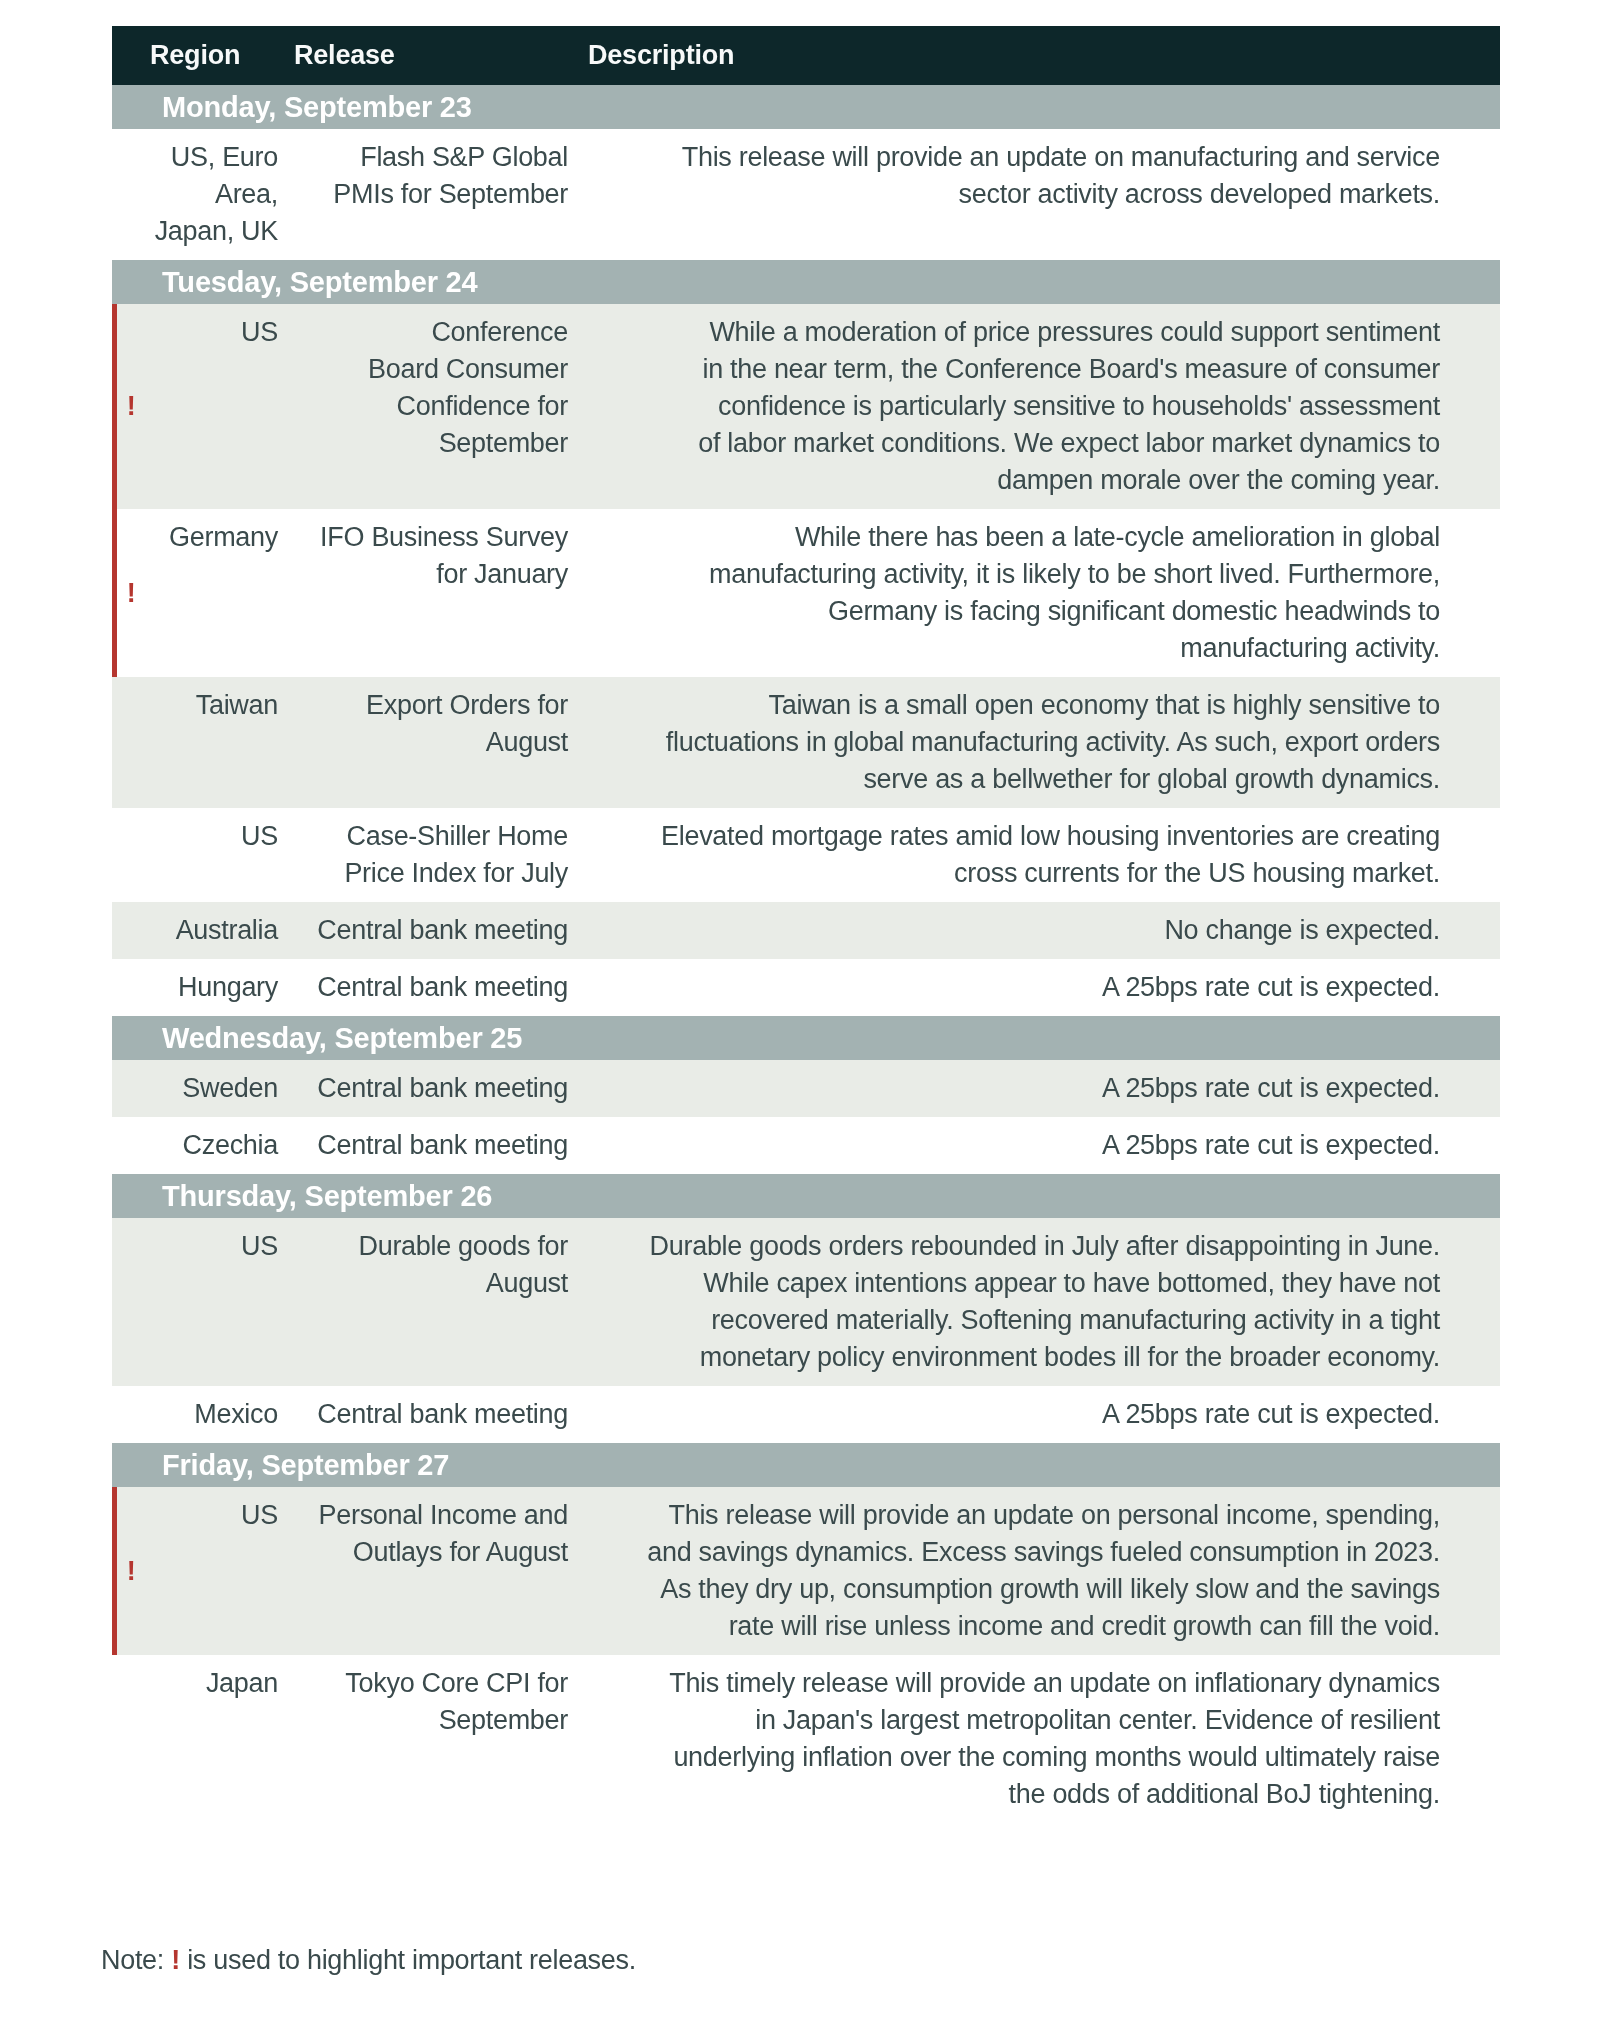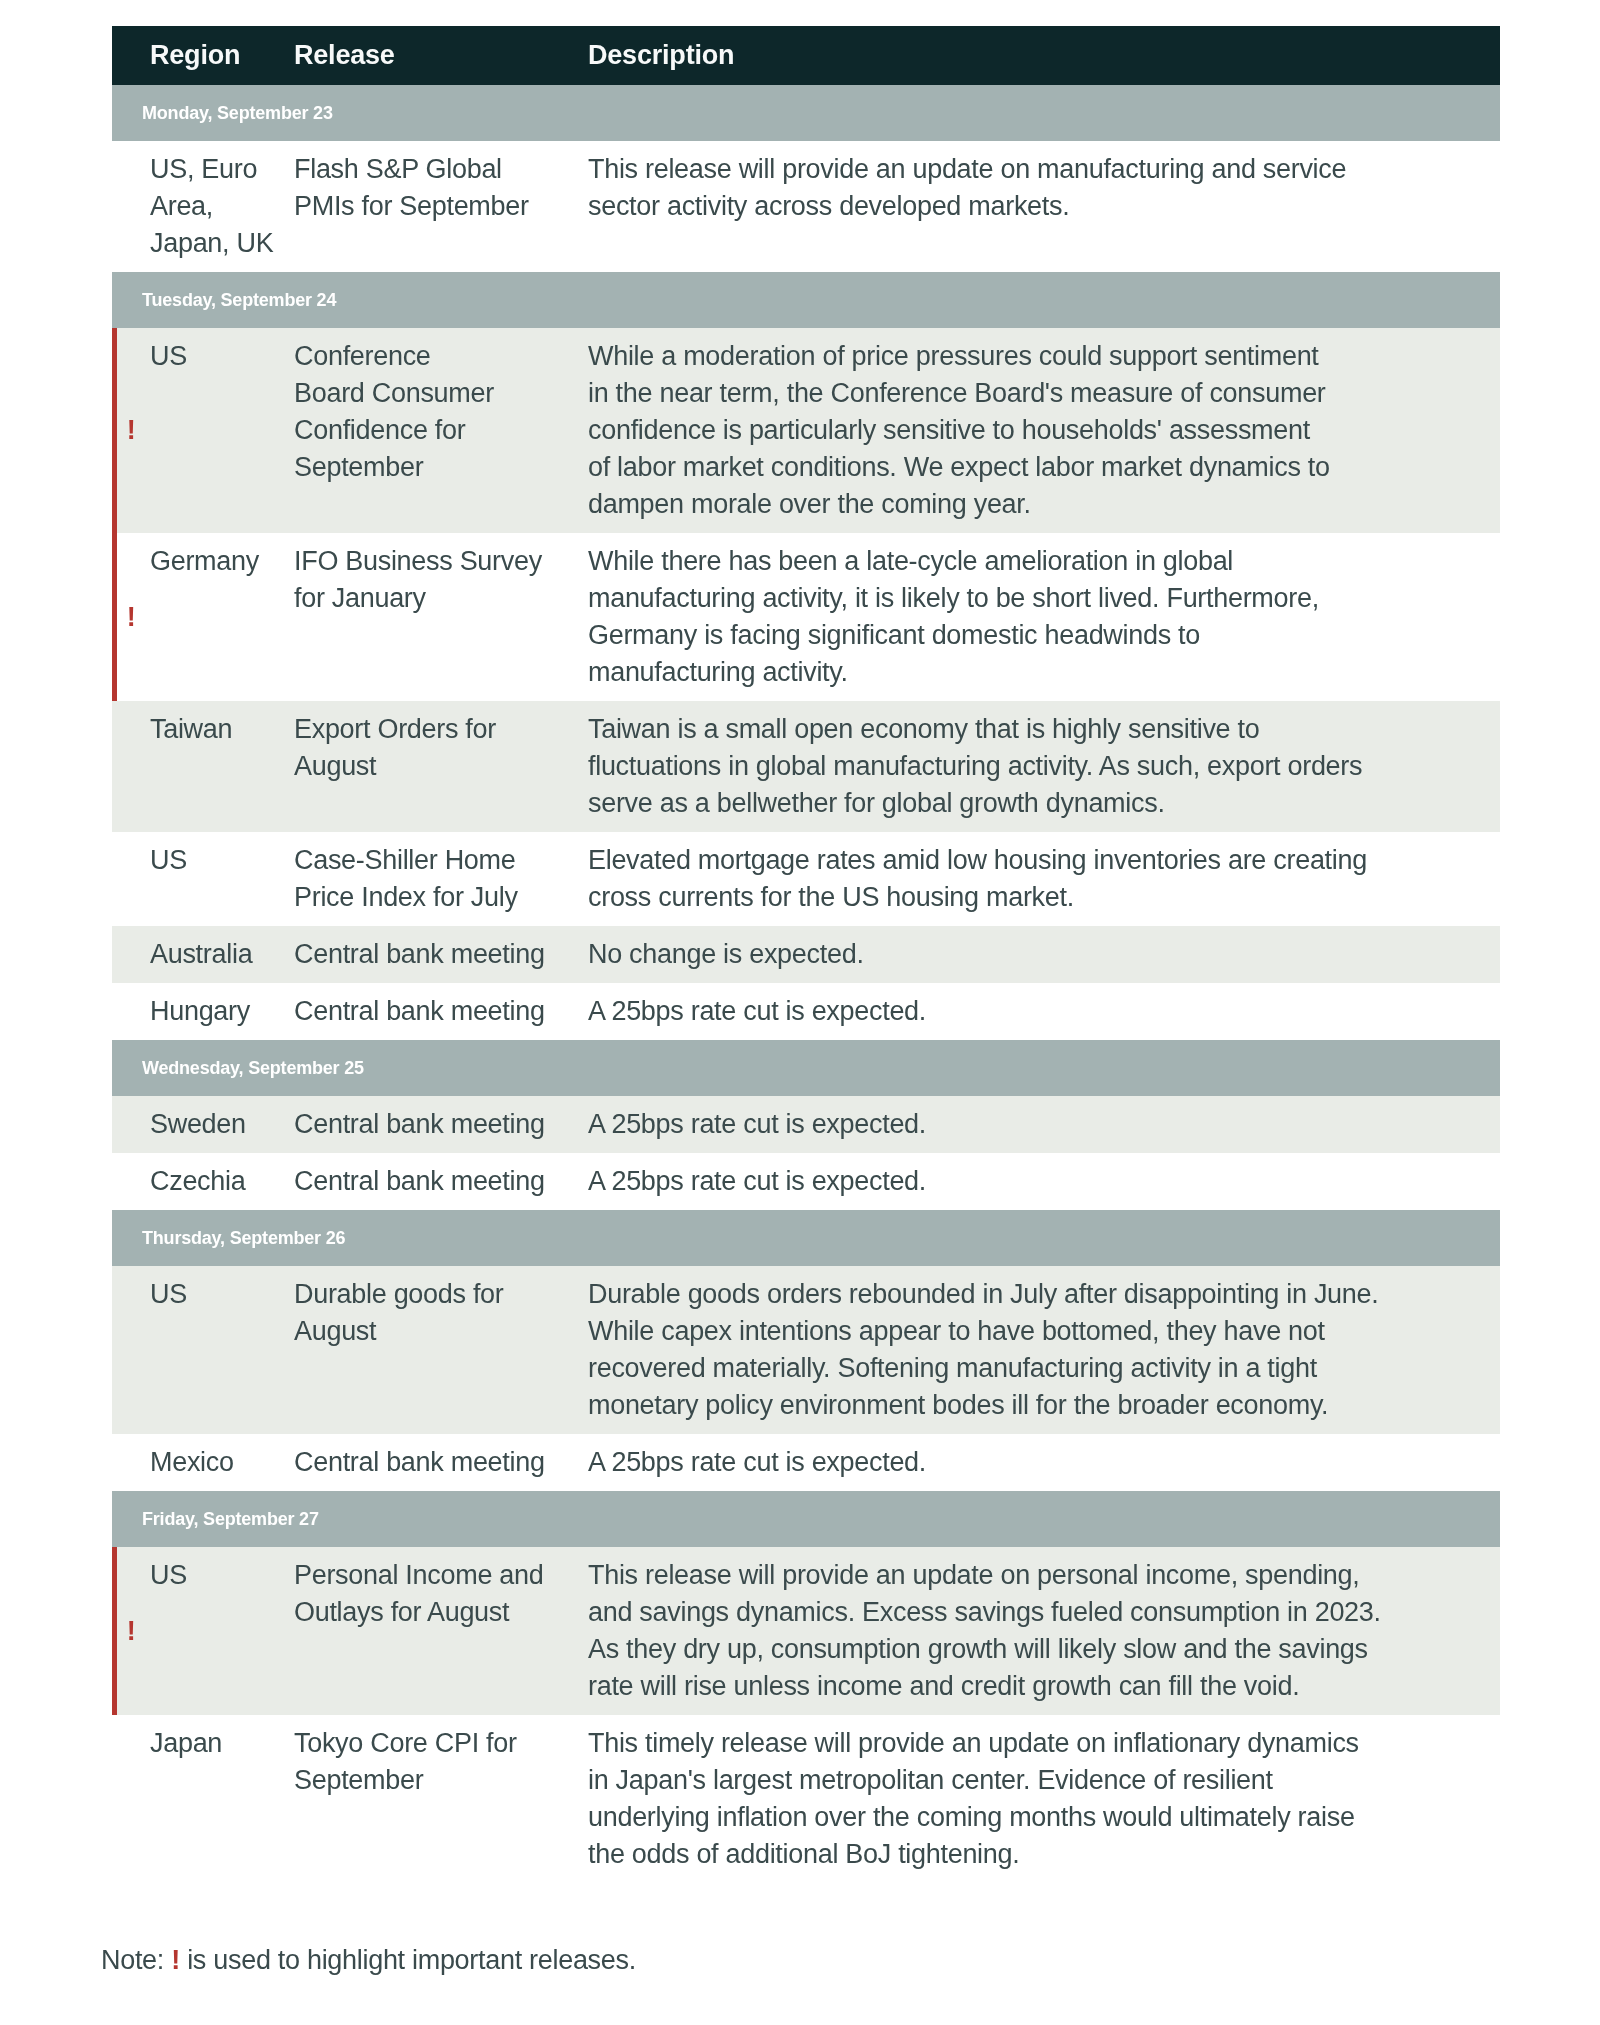--- a/index.html
+++ b/index.html
@@ -17,38 +17,38 @@
   .c-release { flex: 0 0 294px; width: 294px; padding-right: 20px; }
   .c-desc    { flex: 1 1 auto;  padding-right: 60px; }
 
   .thead {
     display: flex; align-items: center; height: 59px;
     background: #0d272a; color: #f7f9f9;
     font-size: 27px; font-weight: 600; letter-spacing: -0.2px;
   }
 
   .day-band {
-    height: 56px; display: flex; align-items: center;
-    box-sizing: border-box; padding-left: 30px;
+    height: 44px; display: flex; align-items: center;
+    box-sizing: border-box; padding-left: 50px;
     background: #a3b2b2; color: #ffffff;
-    font-size: 18px; font-weight: 600; letter-spacing: -0.2px;
+    font-size: 29px; font-weight: 600; letter-spacing: -0.2px;
   }
 
   .row {
     display: flex; position: relative;
     padding: 10px 0;
     font-size: 27px; line-height: 37px; letter-spacing: -0.3px;
     color: #3a4a4c; background: #ffffff;
   }
   .row.shade { background: #e9ece7; }
   .row.flagged::before {
     content: ""; position: absolute; left: 0; top: 0; bottom: 0; width: 5px;
     background: #b5362f;
   }
-  .row .c-region, .row .c-release, .row .c-desc { white-space: pre-line; }
+  .row .c-region, .row .c-release, .row .c-desc { white-space: pre-line; text-align: right; }
 
   .flag-mark { color: #b5362f; font-weight: 700; font-size: 27px; }
 
   .note {
     position: absolute; left: 101px; top: 1918px;
     font-size: 27px; letter-spacing: -0.3px; color: #3a4a4c;
   }
   .note .flag-mark { font-weight: 700; }
 </style>
 </head>

